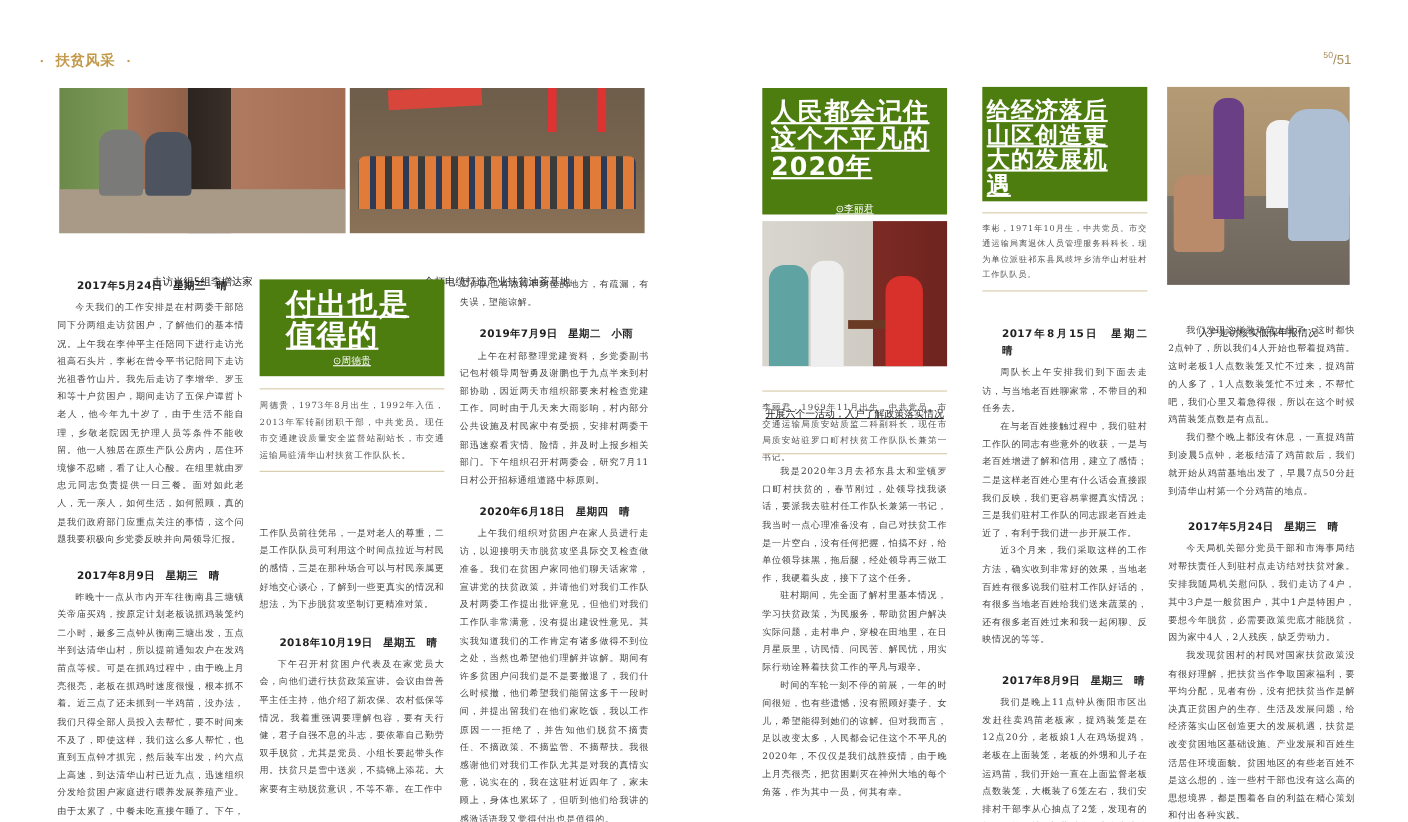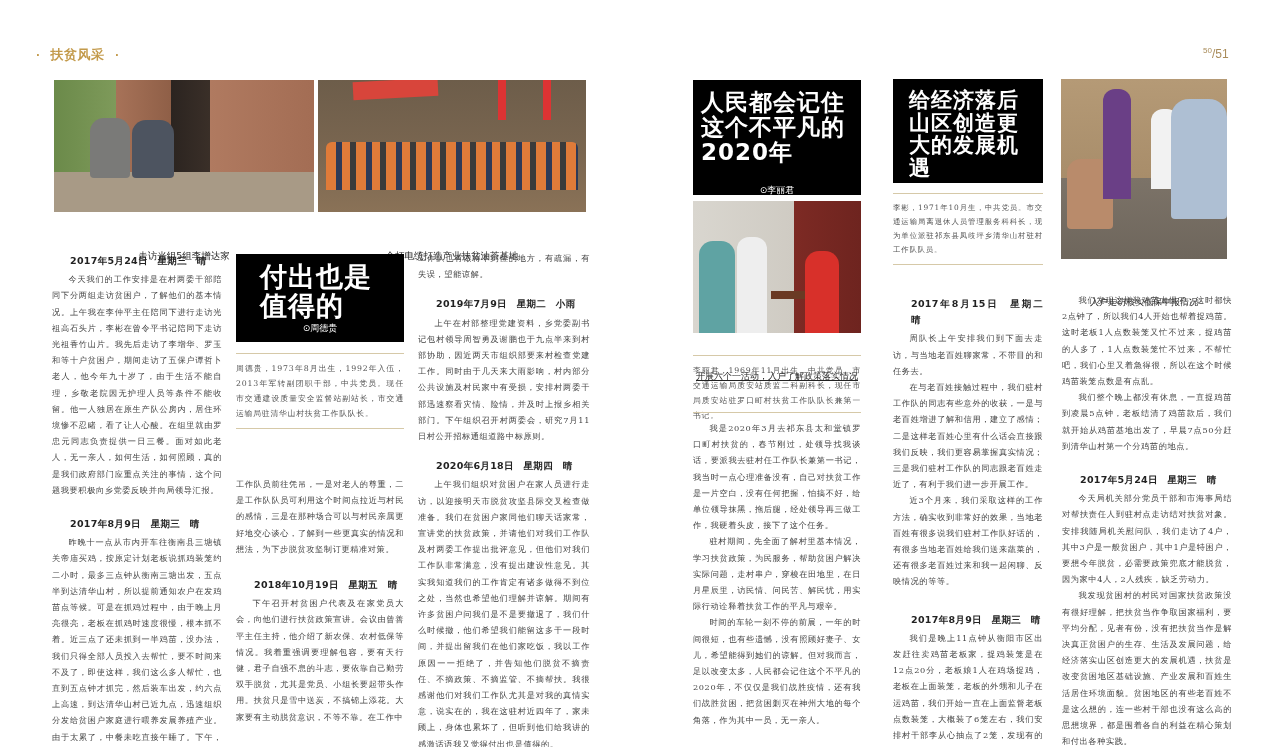--- a/index.html
+++ b/index.html
@@ -12,21 +12,21 @@
 
   .photo { position: absolute; overflow: hidden; }
   .caption { position: absolute; font-family: "DejaVu Sans", sans-serif; font-size: 9.5px; color: #222; text-align: center; margin-top: 32px; }
 
   .col { position: absolute; font-size: 8.2px; line-height: 16.2px; color: #444; text-align: justify; letter-spacing: 0.6px; }
   .col p { text-indent: 2em; }
   .col p.noindent { text-indent: 0; }
   .date { font-family: "DejaVu Sans", sans-serif; font-size: 9.5px; color: #222; font-weight: bold; margin: 12px 0 2px 18px; letter-spacing: 0.3px; word-spacing: 6px; }
   .date.first { margin-top: 0; }
 
-  .title-box { position: absolute; background: #000000; color: #fff; }
+  .title-box { position: absolute; background: #4d7c0f; color: #fff; text-decoration: underline; }
   .title-box .t { font-family: "DejaVu Sans", sans-serif; font-weight: bold; line-height: 1.08; letter-spacing: 1px; }
   .title-box .by { font-family: "DejaVu Sans", sans-serif; font-size: 9px; color: #fff; margin-top: 20px; }
 
   .bio { position: absolute; border-top: 1px solid #d6c9a8; border-bottom: 1px solid #d6c9a8; padding: 7px 0; font-size: 7.8px; line-height: 15px; color: #555; letter-spacing: 0.8px; text-align: justify; }
 
   
   .ph-visit { background: linear-gradient(90deg, #6b8a4a 0%, #7e9a5a 24%, #a77258 24%, #8f5f47 45%, #2b2420 45%, #3a2f28 60%, #b07a60 60%, #a36d54 100%); }
   .ph-visit .ground { position:absolute; left:0; bottom:0; width:100%; height:30%; background:#a89a86; }
   .ph-visit .man1 { position:absolute; left:36px; top:38px; width:40px; height:60px; background:#7a7a78; border-radius: 14px 14px 4px 4px; }
   .ph-visit .man2 { position:absolute; left:78px; top:40px; width:42px; height:58px; background:#4d5460; border-radius: 14px 14px 4px 4px; }
@@ -102,24 +102,24 @@
   <div class="table"></div>
   <div class="p3"></div>
 </div>
 <div class="caption" style="left:693px; top:338px; width:168px; font-size:9px;text-decoration:underline;">开展六个一活动，入户了解政策落实情况</div>
 <div class="bio" style="left:693px; top:355px; width:168px; border-bottom:none;">李丽君，1969年11月出生，中共党员。市交通运输局质安站质监二科副科长，现任市局质安站驻罗口町村扶贫工作队队长兼第一书记。</div>
 <div class="bio" style="left:693px; top:412px; width:168px; height:1px; padding:0; border-bottom:none;"></div>
 
 <div class="col" style="left:693px; top:420px; width:168px;">
   <p>我是2020年3月去祁东县太和堂镇罗口町村扶贫的，春节刚过，处领导找我谈话，要派我去驻村任工作队长兼第一书记，我当时一点心理准备没有，自己对扶贫工作是一片空白，没有任何把握，怕搞不好，给单位领导抹黑，拖后腿，经处领导再三做工作，我硬着头皮，接下了这个任务。</p>
   <p>驻村期间，先全面了解村里基本情况，学习扶贫政策，为民服务，帮助贫困户解决实际问题，走村串户，穿梭在田地里，在日月星辰里，访民情、问民苦、解民忧，用实际行动诠释着扶贫工作的平凡与艰辛。</p>
-  <p>时间的车轮一刻不停的前展，一年的时间很短，也有些遗憾，没有照顾好妻子、女儿，希望能得到她们的谅解。但对我而言，足以改变太多，人民都会记住这个不平凡的2020年，不仅仅是我们战胜疫情，还有我们战胜贫困，把贫困剿灭在神州大地的每个角落，作为其中一员，无一亲人。</p>
+  <p>时间的车轮一刻不停的前展，一年的时间很短，也有些遗憾，没有照顾好妻子、女儿，希望能得到她们的谅解。但对我而言，足以改变太多，人民都会记住这个不平凡的2020年，不仅仅是我们战胜疫情，由于晚上月亮很亮，把贫困剿灭在神州大地的每个角落，作为其中一员，何其有幸。</p>
 </div>
 
-<div class="title-box" style="left:893px; top:79px; width:150px; height:104px; padding:10px 16px;">
+<div class="title-box" style="left:893px; top:79px; width:150px; height:104px; padding:10px 4px;">
   <div class="t" style="font-size:21px; width:130px;">给经济落后山区创造更大的发展机遇</div>
   <div class="by">⊙李彬</div>
 </div>
 <div class="bio" style="left:893px; top:193px; width:150px; font-size:7.4px; line-height:14px;">李彬，1971年10月生，中共党员。市交通运输局离退休人员管理服务科科长，现为单位派驻祁东县凤歧坪乡清华山村驻村工作队队员。</div>
 
 <div class="col" style="left:893px; top:296px; width:150px;">
   <div class="date first">2017年8月15日　星期二　晴</div>
   <p>周队长上午安排我们到下面去走访，与当地老百姓聊家常，不带目的和任务去。</p>
   <p>在与老百姓接触过程中，我们驻村工作队的同志有些意外的收获，一是与老百姓增进了解和信用，建立了感情；二是这样老百姓心里有什么话会直接跟我们反映，我们更容易掌握真实情况；三是我们驻村工作队的同志跟老百姓走近了，有利于我们进一步开展工作。</p>
   <p>近3个月来，我们采取这样的工作方法，确实收到非常好的效果，当地老百姓有很多说我们驻村工作队好话的，有很多当地老百姓给我们送来蔬菜的，还有很多老百姓过来和我一起闲聊、反映情况的等等。</p>

